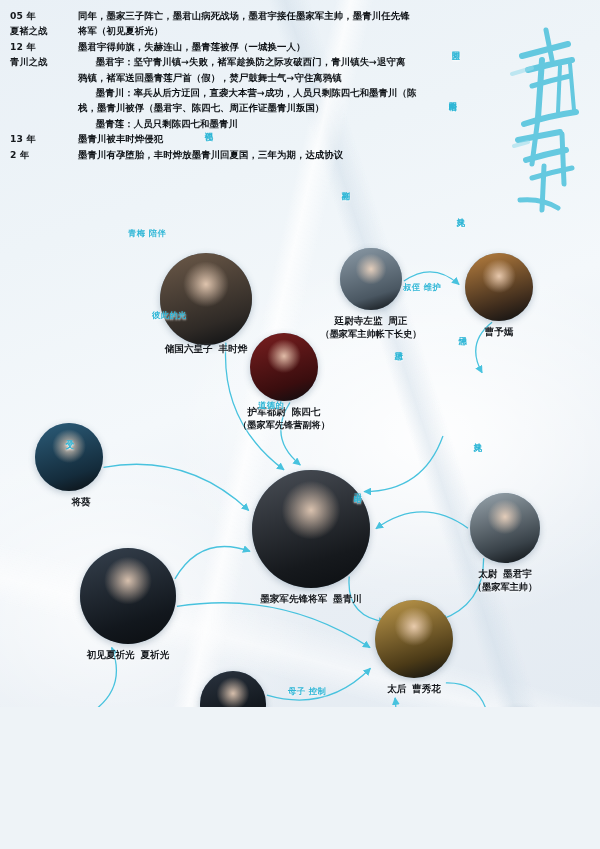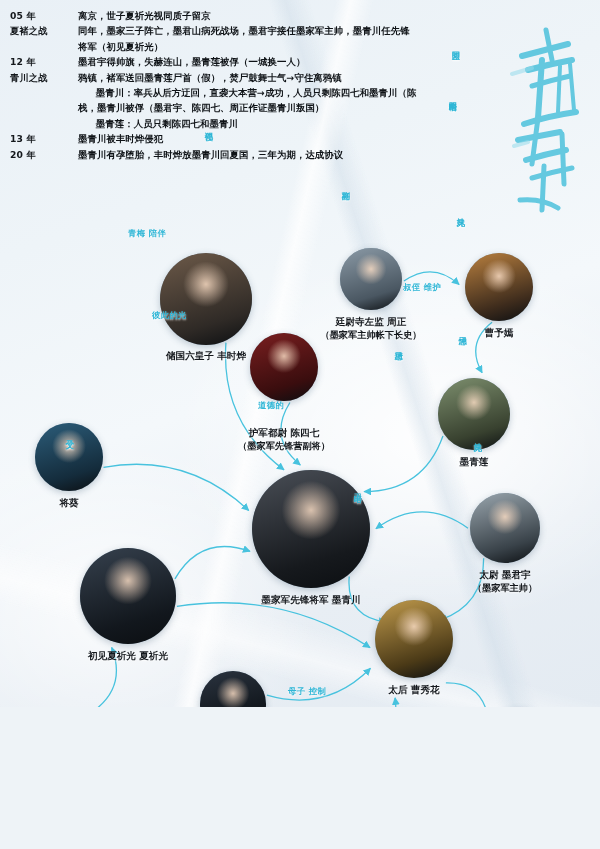--- a/index.html
+++ b/index.html
@@ -63,20 +63,21 @@
     box-shadow:0 2px 7px rgba(60,90,115,.30);
     overflow:hidden;position:relative;
     background:#8ba2b4;
   }
   .avatar .ph{position:absolute;inset:0;}
   .nlabel{
     position:absolute;left:50%;transform:translateX(-50%);
     white-space:nowrap;text-align:center;
     font-size:9.6px;font-weight:bold;color:#14181d;line-height:13px;
     text-shadow:0 1px 2px rgba(255,255,255,.95);
+    font-family:Liberation Mono, monospace;
   }
   .nlabel .sub{font-size:9.2px;display:block;}
 
   .elabel{
     position:absolute;white-space:nowrap;
     font-size:8.3px;font-weight:bold;color:#2fb6d6;
     letter-spacing:.4px;
     text-shadow:0 1px 2px rgba(255,255,255,.9);
     z-index:4;
   }
@@ -101,49 +102,49 @@
 
 <div id="page">
 
   <div class="textblock" id="timeline-root">
       <div class="trow">
         <div class="tyear">
           <div>05 年</div>
           <div>夏褚之战</div>
         </div>
         <div class="tbody">
-          <p>离京，世子夏祈光视同质子留京</p>
           <p>同年，墨家三子阵亡，墨君山病死战场，墨君宇接任墨家军主帅，墨青川任先锋</p>
           <p>将军（初见夏祈光）</p>
         </div>
       </div>
       <div class="trow">
         <div class="tyear">
           <div>12 年</div>
           <div>青川之战</div>
         </div>
         <div class="tbody">
           <p>墨君宇得帅旗，失赫连山，墨青莲被俘（一城换一人）</p>
+          <p class="ind">墨君宇：坚守青川镇→失败，褚军趁换防之际攻破西门，青川镇失→退守离</p>
           <p>鸦镇，褚军送回墨青莲尸首（假），焚尸鼓舞士气→守住离鸦镇</p>
           <p class="ind">墨青川：率兵从后方迂回，直袭大本营→成功，人员只剩陈四七和墨青川（陈</p>
           <p>栈，墨青川被俘（墨君宇、陈四七、周正作证墨青川叛国）</p>
           <p class="ind">墨青莲：人员只剩陈四七和墨青川</p>
         </div>
       </div>
       <div class="trow">
         <div class="tyear">
           <div>13 年</div>
         </div>
         <div class="tbody">
           <p>墨青川被丰时烨侵犯</p>
         </div>
       </div>
       <div class="trow">
         <div class="tyear">
-          <div>20 年</div>
+          <div>2 年</div>
         </div>
         <div class="tbody">
           <p>墨青川有孕堕胎，丰时烨放墨青川回夏国，三年为期，达成协议</p>
         </div>
       </div>
     </div>
 
   <svg class="callig" viewBox="0 0 86 205" aria-hidden="true">
     <g fill="none" stroke="#3fbcd9" stroke-linecap="round" stroke-linejoin="round" opacity=".85">
       <path d="M20 42 L66 30" stroke-width="6"></path>
@@ -188,51 +189,45 @@
         <path d="M266.8765209717352 467.2033343333063 Q326.65049700403785 484.52666652381333 370.44447303634047 440.30999871432044" fill="none" stroke="#3fc0dd" stroke-width="1.3" opacity=".95" marker-end="url(#arw)"></path>
         <path d="M483.67192444599533 330.23430490622644 Q483.73573789773025 376.7014264966242 439.93955134946515 392.2285480870219" fill="none" stroke="#3fc0dd" stroke-width="1.3" opacity=".95" marker-end="url(#arw)"></path>
         <path d="M349.2420779478043 348.5241357021257 Q345.75535448495793 388.742673534705 385.7886310221116 393.9412113672843" fill="none" stroke="#3fc0dd" stroke-width="1.3" opacity=".95" marker-end="url(#arw)"></path>
         <path d="M445.8670396990069 454.79712737538654 Q481.3386224353537 453.96459911433396 487.91020517170057 488.83207085328144" fill="none" stroke="#3fc0dd" stroke-width="1.3" opacity=".95" marker-end="url(#arw)"></path>
         <path d="M352.71613544743815 561.2441287713177 Q401.77769493608025 528.4565530326689 395.07925442472236 469.82897729402015" fill="none" stroke="#3fc0dd" stroke-width="1.3" opacity=".95" marker-end="url(#arw)"></path>
       </svg>
   <div class="node" style="left: 160px; top: 25px; width: 92px;">
         <div class="avatar" style="width: 92px; height: 92px;">
           <div class="ph" style="background: radial-gradient(circle at 50% 34%, rgba(255, 225, 200, 0.82) 0%, rgba(255, 225, 200, 0) 30%), linear-gradient(163deg, rgb(109, 90, 73) 0%, rgb(47, 42, 38) 72%, rgb(11, 14, 17) 100%);"></div>
         </div>
-        <div class="nlabel" style="top: 96px;"><span>储国六皇子 丰时烨</span></div>
+        <div class="nlabel" style="top: 90px;"><span>储国六皇子 丰时烨</span></div>
       </div>
       <div class="node" style="left: 340px; top: 20px; width: 62px;">
         <div class="avatar" style="width: 62px; height: 62px;">
           <div class="ph" style="background: radial-gradient(circle at 50% 34%, rgba(255, 225, 200, 0.82) 0%, rgba(255, 225, 200, 0) 30%), linear-gradient(163deg, rgb(139, 154, 166) 0%, rgb(74, 87, 98) 72%, rgb(11, 14, 17) 100%);"></div>
         </div>
         <div class="nlabel" style="top: 67px;"><span>廷尉寺左监 周正</span><span class="sub">（墨家军主帅帐下长史）</span></div>
       </div>
       <div class="node" style="left: 465px; top: 25px; width: 68px;">
         <div class="avatar" style="width: 68px; height: 68px;">
           <div class="ph" style="background: radial-gradient(circle at 50% 34%, rgba(255, 225, 200, 0.82) 0%, rgba(255, 225, 200, 0) 30%), linear-gradient(163deg, rgb(185, 128, 63) 0%, rgb(61, 43, 28) 72%, rgb(11, 14, 17) 100%);"></div>
         </div>
         <div class="nlabel" style="top: 73px;"><span>曹予嫣</span></div>
       </div>
       <div class="node" style="left: 250px; top: 105px; width: 68px;">
         <div class="avatar" style="width: 68px; height: 68px;">
           <div class="ph" style="background: radial-gradient(circle at 50% 34%, rgba(255, 225, 200, 0.82) 0%, rgba(255, 225, 200, 0) 30%), linear-gradient(163deg, rgb(122, 31, 32) 0%, rgb(58, 13, 14) 72%, rgb(11, 14, 17) 100%);"></div>
         </div>
-        <div class="nlabel" style="top: 73px; margin-top: 20px;"><span>护军都尉 陈四七</span><span class="sub">（墨家军先锋营副将）</span></div>
-      </div>
-      <div class="node" style="left: 438px; top: 150px; width: 72px;">
-        <div class="avatar" style="width: 72px; height: 72px;">
-          <div class="ph" style="background: radial-gradient(circle at 50% 34%, rgba(255, 225, 200, 0.82) 0%, rgba(255, 225, 200, 0) 30%), linear-gradient(163deg, rgb(125, 143, 110) 0%, rgb(56, 65, 47) 72%, rgb(11, 14, 17) 100%);"></div>
-        </div>
-        <div class="nlabel" style="top: 77px;"><span>墨青莲</span></div>
+        <div class="nlabel" style="top: 73px;"><span>护军都尉 陈四七</span><span class="sub">（墨家军先锋营副将）</span></div>
       </div>
       <div class="node" style="left: 35px; top: 195px; width: 68px;">
         <div class="avatar" style="width: 68px; height: 68px;">
           <div class="ph" style="background: radial-gradient(circle at 50% 34%, rgba(255, 225, 200, 0.82) 0%, rgba(255, 225, 200, 0) 30%), linear-gradient(163deg, rgb(44, 93, 122) 0%, rgb(20, 44, 60) 72%, rgb(11, 14, 17) 100%);"></div>
         </div>
-        <div class="nlabel" style="top: 73px;"><span>将葵</span></div>
+        <div class="nlabel" style="top: 73px; margin-left: 12px;"><span>将葵</span></div>
       </div>
       <div class="node" style="left: 252px; top: 242px; width: 118px;">
         <div class="avatar" style="width: 118px; height: 118px;">
           <div class="ph" style="background: radial-gradient(circle at 50% 34%, rgba(255, 225, 200, 0.82) 0%, rgba(255, 225, 200, 0) 30%), linear-gradient(163deg, rgb(74, 79, 87) 0%, rgb(22, 25, 29) 72%, rgb(11, 14, 17) 100%);"></div>
         </div>
         <div class="nlabel" style="top: 123px;"><span>墨家军先锋将军 墨青川</span></div>
       </div>
       <div class="node" style="left: 470px; top: 265px; width: 70px;">
         <div class="avatar" style="width: 70px; height: 70px;">
           <div class="ph" style="background: radial-gradient(circle at 50% 34%, rgba(255, 225, 200, 0.82) 0%, rgba(255, 225, 200, 0) 30%), linear-gradient(163deg, rgb(154, 166, 174) 0%, rgb(57, 66, 73) 72%, rgb(11, 14, 17) 100%);"></div>

